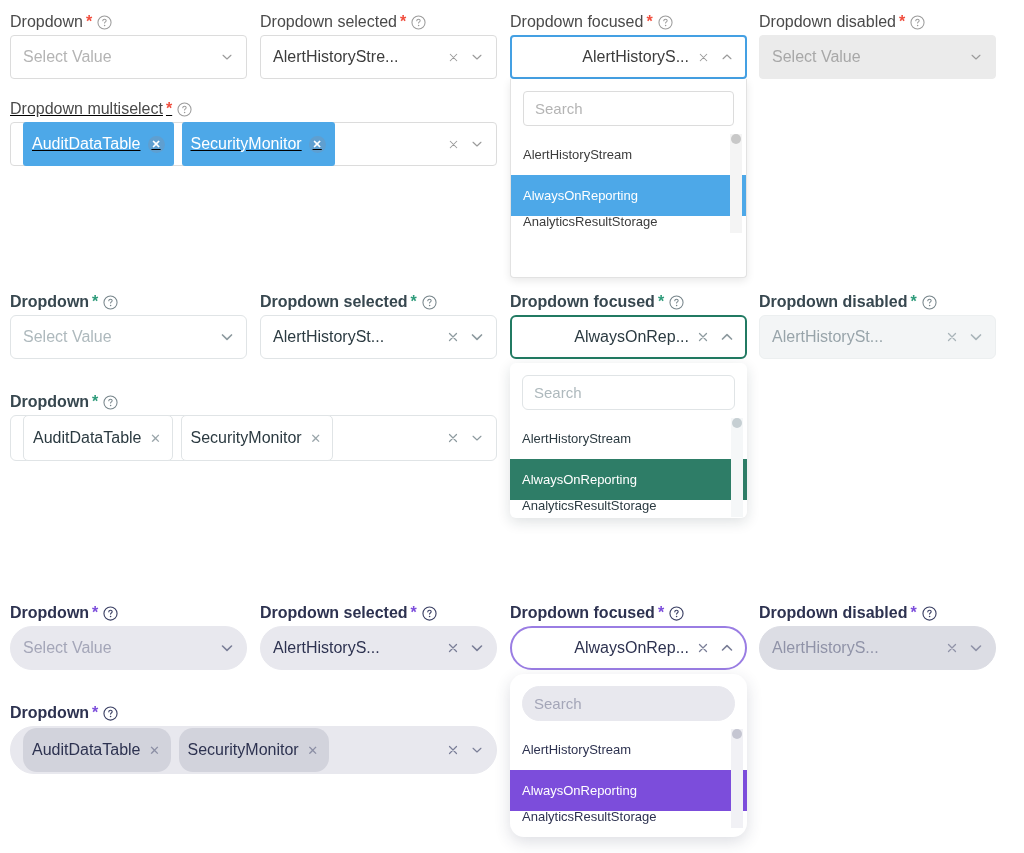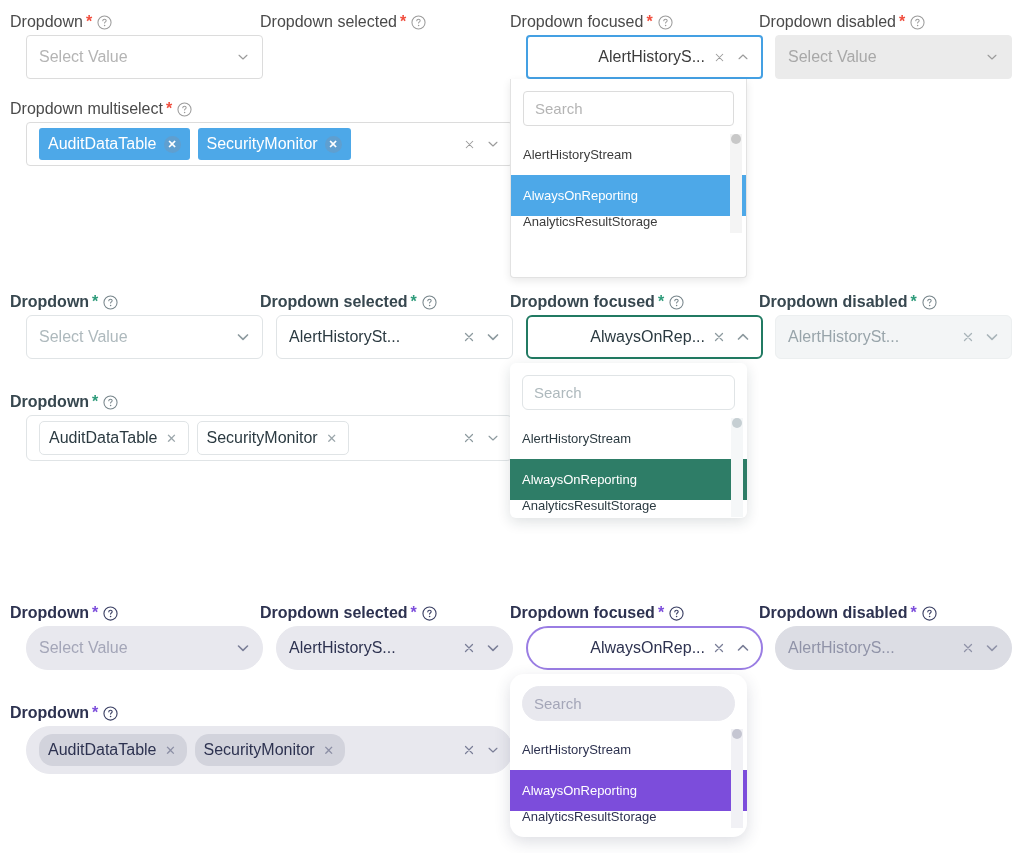--- a/index.html
+++ b/index.html
@@ -22,21 +22,21 @@
   #section-blue   { top: 0px;   height: 275px; }
   #section-green  { top: 280px; height: 300px; }
   #section-purple { top: 591px; height: 262px; }
 
   .field { position: absolute; }
   .col1 { left: 10px; }
   .col2 { left: 260px; }
   .col3 { left: 510px; text-align: right; }
   .col4 { left: 759px; }
   .row1 { top: 14px; }
-  .row2 { top: 101px; }
+  .row2 { top: 101px; text-decoration: underline; }
 
   
   .label-line {
     display: flex;
     align-items: center;
     gap: 3px;
     margin-bottom: 5px;
     white-space: nowrap;
     line-height: 1;
   }
@@ -57,21 +57,20 @@
   
   .control {
     box-sizing: border-box;
     width: 237px;
     height: 44px;
     display: flex;
     align-items: center;
     padding: 0 9px 0 12px;
     gap: 4px;
     position: relative;
-    margin-left: 16px;
   }
   .control.wide { width: 487px; }
   .ctl-value {
     flex: 1 1 auto;
     font-size: 16px;
     white-space: nowrap;
     overflow: hidden;
     text-overflow: clip;
   }
   .ctl-icon {
@@ -89,21 +88,21 @@
     align-items: center;
     gap: 8px;
     flex: 1 1 auto;
     min-width: 0;
   }
   .chip {
     display: inline-flex;
     align-items: center;
     gap: 7px;
     font-size: 16px;
-    height: 32px;
+    height: 44px;
     padding: 0 9px;
     white-space: nowrap;
   }
   .chip-x {
     display: inline-flex;
     align-items: center;
     justify-content: center;
     flex: 0 0 auto;
   }
 
@@ -318,20 +317,33 @@
 
     <div class="field col2 row1">
       <div class="label-line">
         <span class="label-text">Dropdown selected</span>
         <span class="req">*</span>
         <span class="help-icon">
           <svg width="15" height="15" viewBox="0 0 16 16">
               <circle cx="8" cy="8" r="7" fill="none" stroke="currentColor" stroke-width="1.1"></circle>
               <path d="M6.2 6.2c0-1 .8-1.7 1.8-1.7s1.8.7 1.8 1.6c0 1.3-1.7 1.3-1.7 2.5" fill="none" stroke="currentColor" stroke-width="1.1" stroke-linecap="round"></path>
               <circle cx="8.1" cy="11.2" r=".8" fill="currentColor"></circle>
+            </svg>
+        </span>
+      </div>
+      <div class="control">
+        <span class="ctl-value">AlertHistoryStre...</span>
+        <span class="ctl-icon">
+          <svg width="13" height="13" viewBox="0 0 16 16">
+              <path d="M4 4l8 8M12 4l-8 8" fill="none" stroke="currentColor" stroke-width="1.3" stroke-linecap="round"></path>
+            </svg>
+        </span>
+        <span class="ctl-icon">
+          <svg width="14" height="14" viewBox="0 0 16 16">
+              <path d="M3.5 6 8 10.3 12.5 6" fill="none" stroke="currentColor" stroke-width="1.3" stroke-linecap="round" stroke-linejoin="round"></path>
             </svg>
         </span>
       </div>
     </div>
 
     <div class="field col3 row1">
       <div class="label-line">
         <span class="label-text">Dropdown focused</span>
         <span class="req">*</span>
         <span class="help-icon">

